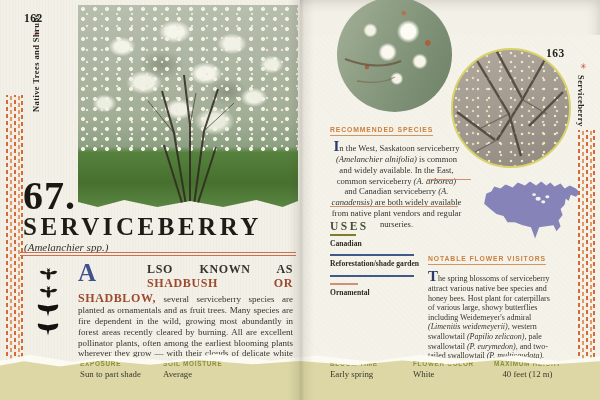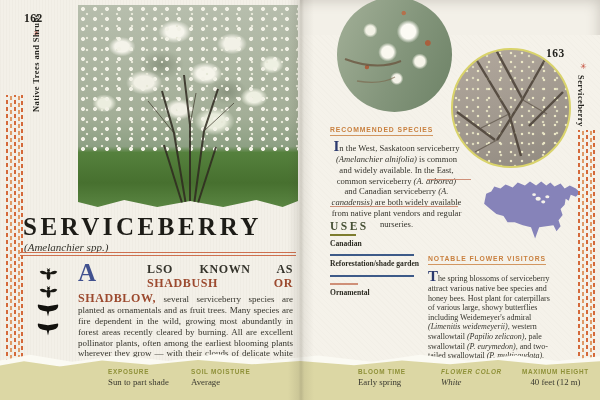--- a/index.html
+++ b/index.html
@@ -121,21 +121,21 @@
   #visitors-label{left:428px;top:255px;}
   #recommended-label{left:330px;top:126px;}
 
   #range-map{position:absolute;left:477px;top:175px;width:106px;height:76px;}
 
   
   #bar-white{position:absolute;left:0;top:352px;width:600px;height:14px;background:#fbfaf3;z-index:10;
     clip-path:polygon(0 60%,5% 20%,12% 70%,20% 25%,28% 65%,36% 15%,45% 60%,53% 25%,62% 70%,70% 20%,78% 60%,86% 25%,93% 65%,100% 30%,100% 100%,0 100%);}
   #footer-bar{position:absolute;left:0;top:358px;width:600px;height:42px;background:var(--footer-bar);z-index:11;
     clip-path:polygon(0 18%,4% 8%,10% 20%,17% 6%,25% 16%,33% 5%,42% 15%,50% 7%,59% 17%,67% 6%,75% 15%,83% 5%,91% 16%,100% 8%,100% 100%,0 100%);}
-  .stat{position:absolute;top:10px;margin-left:28px;}
+  .stat{position:absolute;top:2px;}
   .stat .lbl{font-family:"Liberation Sans",sans-serif;font-weight:bold;font-size:6.4px;letter-spacing:.7px;color:var(--footer-label);display:block;}
   .stat .val{font-size:8.8px;color:#3a392f;display:block;margin-top:2px;}
 </style>
 </head>
 <body>
 
 <div id="spread">
 
   <div class="page" id="page-left">
     <div class="stitch" style="left:6px;top:95px;height:300px;"></div>
@@ -155,20 +155,21 @@
           <path d="M120,198 L138,142"></path>
         </g>
         <g stroke="#3c3629" stroke-width="1" fill="none" opacity=".7">
           <path d="M96,128 L70,96"></path>
             <path d="M126,126 L156,98"></path>
             <path d="M112,120 L118,88"></path>
         </g>
       </svg>
     </div>
 
+    <div id="entry-number">67.</div>
     <div id="entry-title">SERVICEBERRY</div>
     <div id="latin-name">(Amelanchier spp.)</div>
     <div class="double-rule"></div>
 
     <div class="insects">
       <svg width="19" height="13" viewBox="0 0 20 14" fill="#191813">
         <path d="M8.6,5.2 Q3,1.2 0.6,4 Q2,7.4 8.6,6.6 Z"></path>
           <path d="M11.4,5.2 Q17,1.2 19.4,4 Q18,7.4 11.4,6.6 Z"></path>
         <ellipse cx="10" cy="8" rx="2" ry="4.6"></ellipse>
           <circle cx="10" cy="2.6" r="1.5"></circle>
@@ -274,21 +275,21 @@
       <span class="val">Sun to part shade</span>
     </div>
     <div class="stat" style="left:163px;">
       <span class="lbl">SOIL MOISTURE</span>
       <span class="val">Average</span>
     </div>
     <div class="stat" style="left:330px;">
       <span class="lbl">BLOOM TIME</span>
       <span class="val">Early spring</span>
     </div>
-    <div class="stat" style="left:413px;font-style:italic;">
+    <div class="stat" style="left:413px;">
       <span class="lbl">FLOWER COLOR</span>
       <span class="val">White</span>
     </div>
     <div class="stat" style="left:494px;text-align:center;">
       <span class="lbl">MAXIMUM HEIGHT</span>
       <span class="val">40 feet (12 m)</span>
     </div>
   </div>
 
   <div id="gutter"></div>

